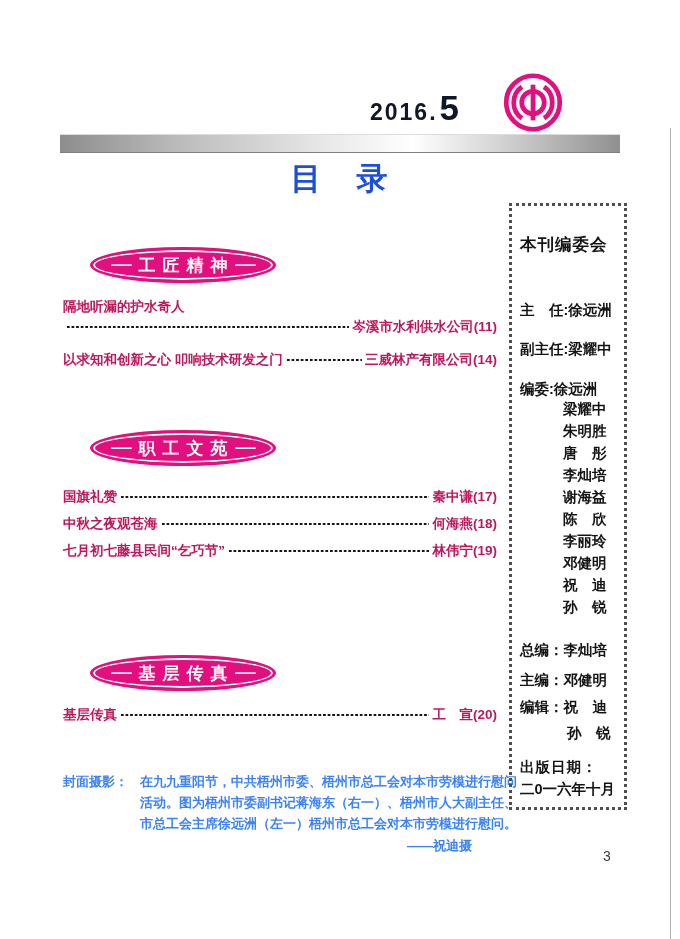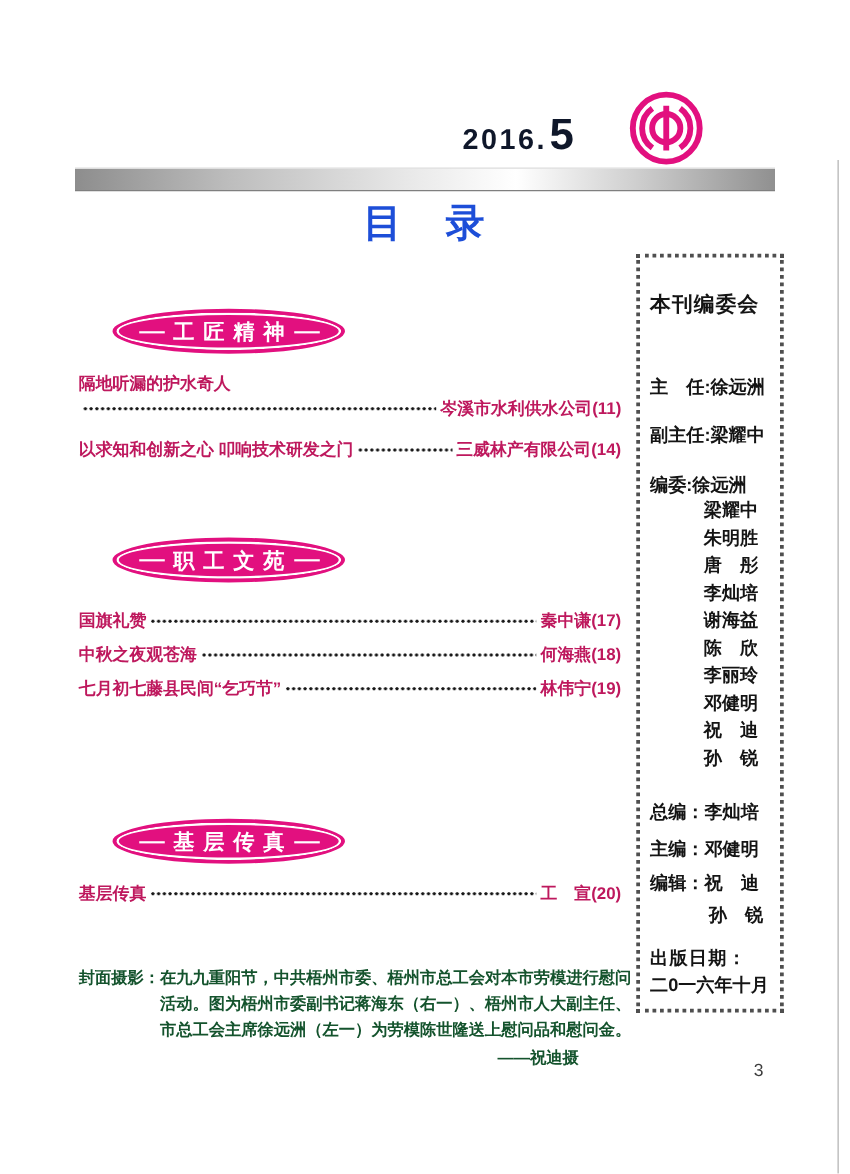--- a/index.html
+++ b/index.html
@@ -47,25 +47,25 @@
   .sec2 .row { margin-bottom:9px; }
   .leader {
     flex:1; height:12px; margin:0 3px;
     background-image:radial-gradient(circle, #161616 1.15px, transparent 1.45px);
     background-size:4.6px 12px; background-repeat:repeat-x; background-position:0 55%;
   }
   .leader-short { min-width:30px; }
   .ref { white-space:nowrap; }
 
   
-  .caption { position:absolute; left:63px; top:771px; width:445px; font-size:13px; font-weight:bold; line-height:21px; color:#14532d; }
+  .caption { position:absolute; left:63px; top:771px; width:445px; font-size:13px; font-weight:bold; line-height:21px; color:#3b82f6; }
   .cap-flex { display:flex; }
   .cap-label { white-space:nowrap; }
   .cap-body { flex:1; }
-  .cap-line { white-space:nowrap; }
+  .cap-line { white-space:nowrap;margin-left:12px; }
   .cap-credit { text-align:right; padding-right:45px; margin-top:1px; }
 
   
   .sidebar {
     position:absolute; left:509px; top:203px; width:118px; height:607px; box-sizing:border-box;
     border:3px dotted #4f4f4f; padding:28px 5px 0 8px;
     font-size:14.5px; font-weight:bold; color:#141414; line-height:20px;
   }
   .sb-title { font-size:16.5px; letter-spacing:1px; margin-bottom:46px; white-space:nowrap; }
   .sb-line { white-space:nowrap; }
@@ -164,21 +164,21 @@
       </div>
     </div>
   </div>
 
   <div class="caption">
     <div class="cap-flex">
       <span class="cap-label">封面摄影：</span>
       <div class="cap-body">
         <div class="cap-line">在九九重阳节，中共梧州市委、梧州市总工会对本市劳模进行慰问</div>
         <div class="cap-line">活动。图为梧州市委副书记蒋海东（右一）、梧州市人大副主任、</div>
-        <div class="cap-line">市总工会主席徐远洲（左一）为劳模陈世隆送上慰问品和慰问金。</div>
+        <div class="cap-line">市总工会主席徐远洲（左一）梧州市总工会对本市劳模进行慰问。</div>
         <div class="cap-credit">——祝迪摄</div>
       </div>
     </div>
   </div>
 
   <aside class="sidebar">
     <div class="sb-title">本刊编委会</div>
     <div class="sb-line sb-director">主　任:徐远洲</div>
     <div class="sb-line sb-deputy">副主任:梁耀中</div>
     <div class="sb-line sb-committee-line">编委:徐远洲</div>

